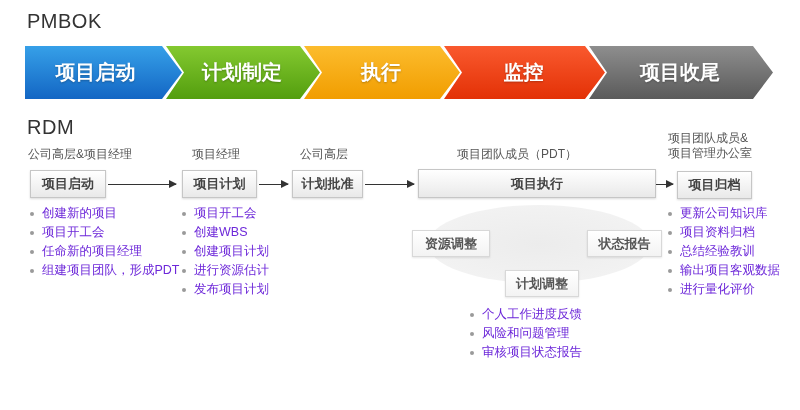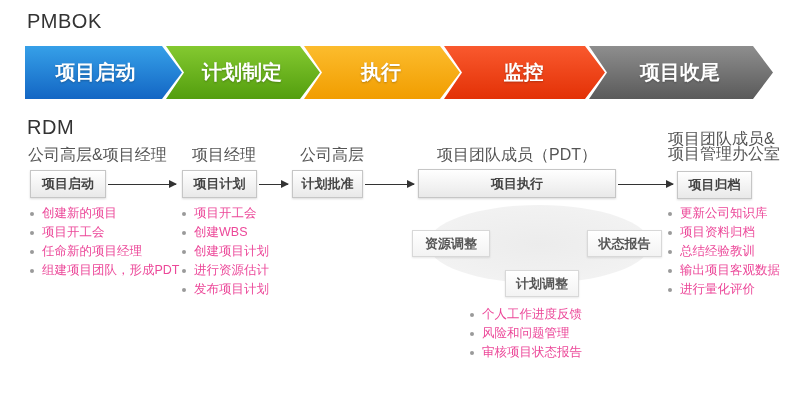--- a/index.html
+++ b/index.html
@@ -28,39 +28,39 @@
     clip-path:polygon(0 0, calc(100% - 20px) 0, 100% 50%, calc(100% - 20px) 100%, 0 100%);
     padding-left:0;
   }
   #chev-1 { left:25px;  width:157px; }
   #chev-2 { left:166px; width:154px; }
   #chev-3 { left:304px; width:156px; }
   #chev-4 { left:444px; width:161px; }
   #chev-5 { left:589px; width:184px; }
 
   
-  .role { position:absolute; font-size:16px; color:#555; line-height:15px; white-space:nowrap; }
+  .role { position:absolute; font-size:12px; color:#555; line-height:15px; white-space:nowrap; }
   #role-1 { left:28px;  top:147px; }
   #role-2 { left:192px; top:147px; }
   #role-3 { left:300px; top:147px; }
   #role-4 { left:418px; top:147px; width:198px; text-align:center; }
   #role-5 { left:668px; top:131px; }
 
   
   .pbox {
     position:absolute; height:28px; line-height:26px;
     background:linear-gradient(to bottom,#ffffff,#e9e9e9);
     border:1px solid #c6c6c6; box-shadow:0 1px 2px rgba(0,0,0,.15);
     text-align:center; font-size:13px; font-weight:bold; color:#444;
     z-index:3;
   }
   #box-1 { left:30px;  top:170px; width:76px; }
   #box-2 { left:182px; top:170px; width:75px; }
   #box-3 { left:292px; top:170px; width:71px; }
-  #box-4 { left:418px; top:169px; width:198px; height:29px; line-height:27px; }
+  #box-4 { left:418px; top:169px; width:238px; height:29px; line-height:27px; }
   #box-5 { left:677px; top:171px; width:75px; }
 
   
   .arrow { position:absolute; height:1px; background:#333; z-index:2; }
   .arrow::after {
     content:''; position:absolute; right:-1px; top:-4px;
     border-left:8px solid #333; border-top:4px solid transparent; border-bottom:4px solid transparent;
   }
   #arrow-1 { left:108px; top:184px; width:68px; }
   #arrow-2 { left:259px; top:184px; width:29px; }
@@ -83,21 +83,21 @@
     text-align:center; font-size:13px; font-weight:bold; color:#555;
     z-index:4;
     margin-left:24px;
   }
   #sbox-1 { left:388px; top:230px; width:78px; }
   #sbox-2 { left:563px; top:230px; width:75px; }
   #sbox-3 { left:481px; top:270px; width:74px; }
 
   
   .tasks { position:absolute; list-style:none; z-index:2; }
-  .tasks li { position:relative; padding-left:14px; font-size:12.5px; color:#ec4899; line-height:19px; white-space:nowrap; }
+  .tasks li { position:relative; padding-left:14px; font-size:12.5px; color:#6d28d9; line-height:19px; white-space:nowrap; }
   .tasks li::before {
     content:''; position:absolute; left:2px; top:8px;
     width:4px; height:4px; border-radius:50%; background:#9a9a9a;
   }
   #tasks-1 { left:28px;  top:204px; }
   #tasks-2 { left:180px; top:204px; }
   #tasks-3 { left:468px; top:305px; }
   #tasks-4 { left:666px; top:204px; }
 </style>
 </head>

